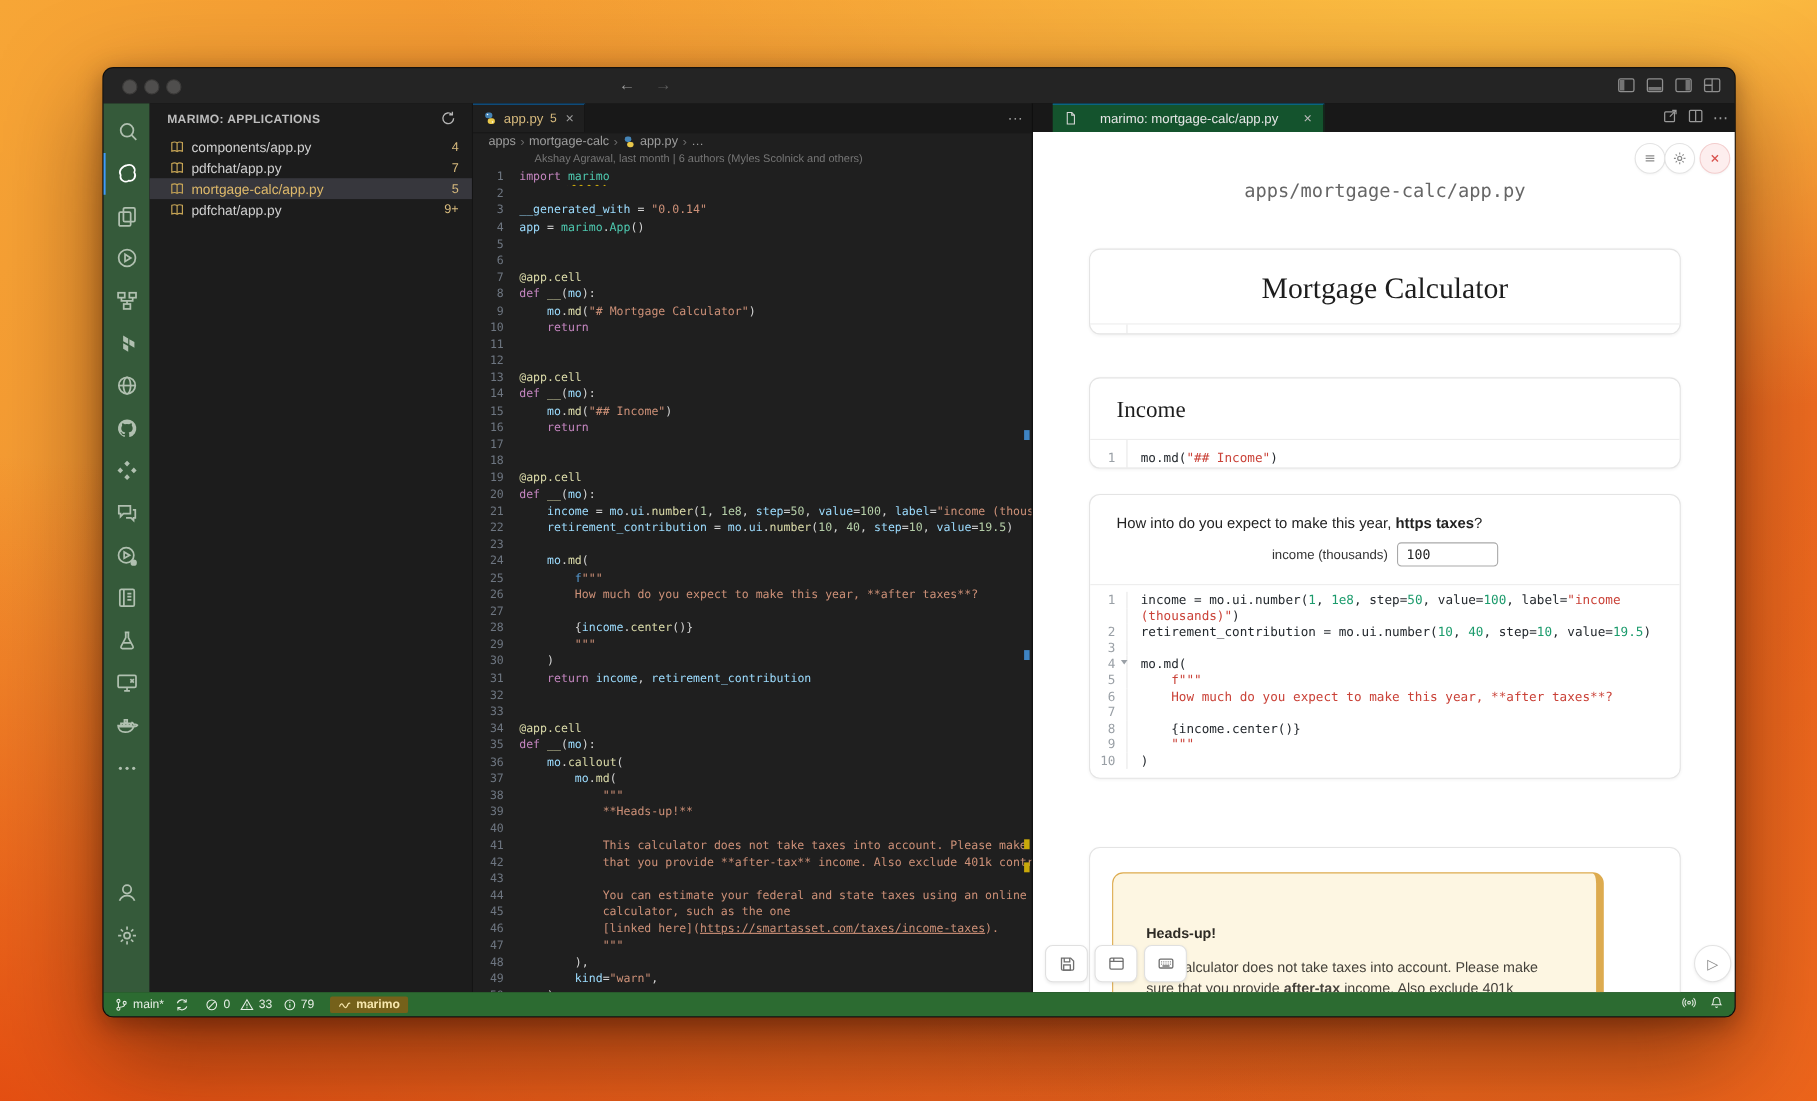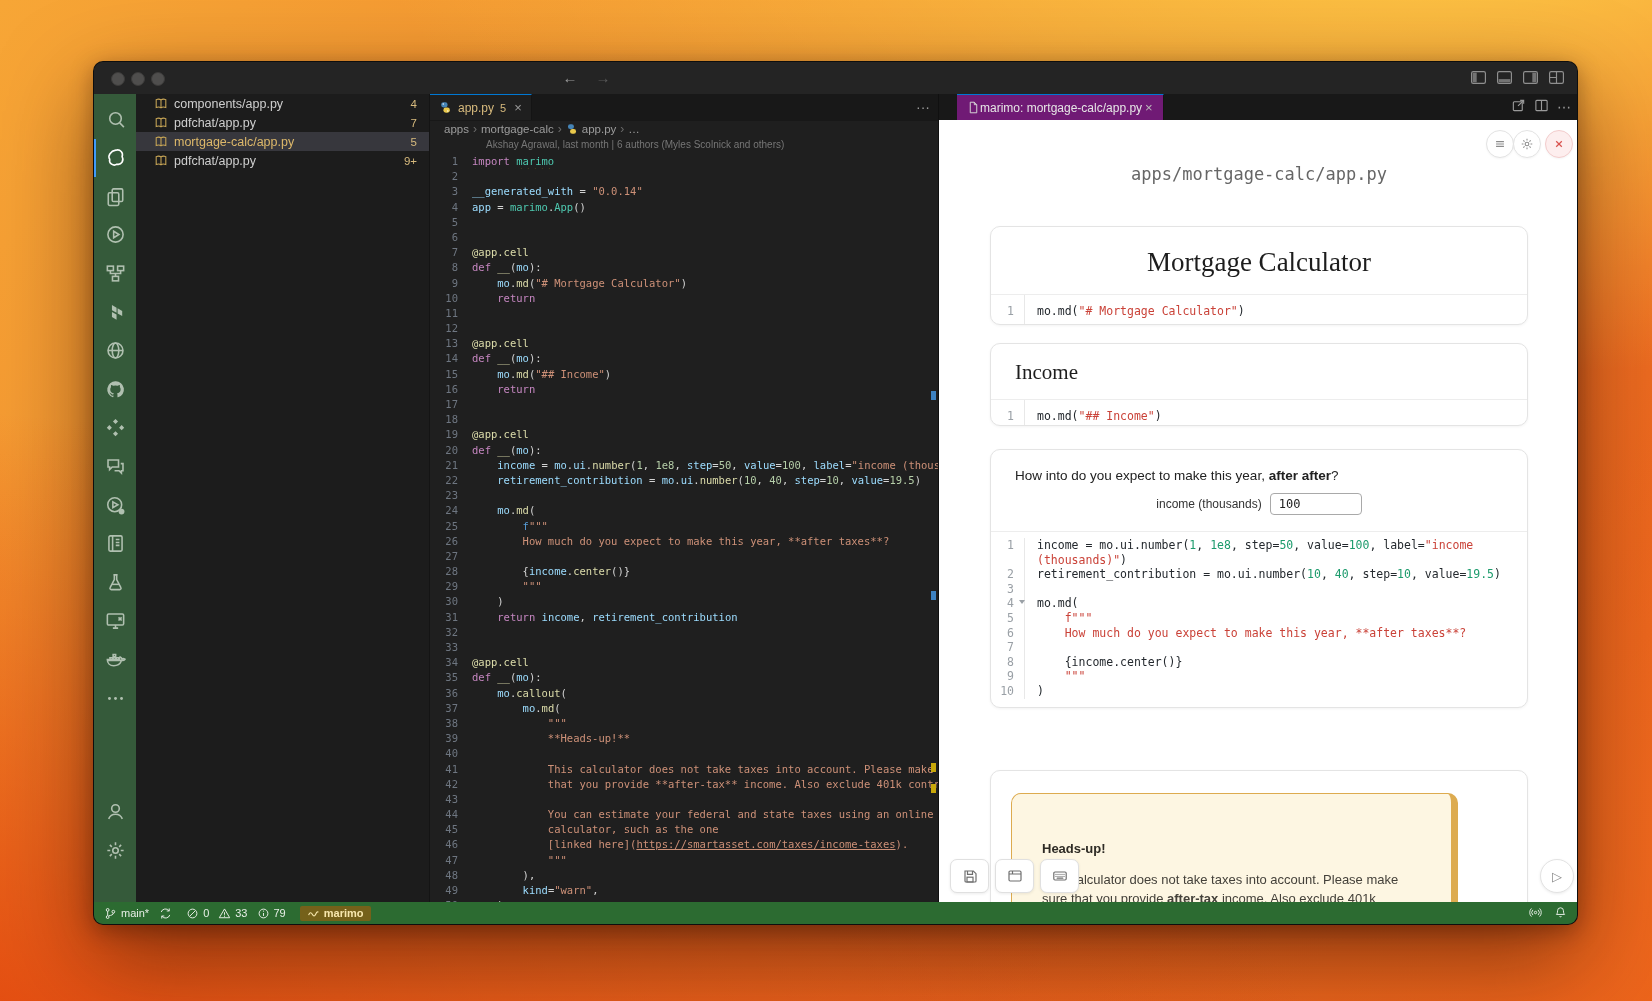--- a/index.html
+++ b/index.html
@@ -61,21 +61,21 @@
   .tk-k{color:#C586C0;} .tk-m{color:#4EC9B0;}
   .tk-mw{color:#4EC9B0;text-decoration:underline wavy #c9a80a 1px;text-underline-offset:3px;}
   .tk-f{color:#DCDCAA;} .tk-v{color:#9CDCFE;} .tk-s{color:#CE9178;} .tk-n{color:#B5CEA8;}
   .tk-d{color:#D4D4D4;} .tk-dc{color:#DCDCAA;} .tk-p{color:#9CDCFE;} .tk-fp{color:#569CD6;}
   .tk-l{color:#CE9178;text-decoration:underline;}
   .ovr{position:absolute;width:5px;height:9px;right:2px;}
   .ovr.b{background:#3e83c2;} .ovr.y{background:#c9a80a;}
   
   .webviewcol{width:641px;flex:none;position:relative;background:#181818;overflow:hidden;border-left:1px solid #101010;box-sizing:border-box;}
   .wv-tabbar{position:absolute;left:0;top:0;right:0;height:26px;background:#181818;display:flex;align-items:stretch;}
-  .wv-tab{margin-left:18px;background:#701a75;border-top:1.5px solid #0078d4;border-right:1px solid #141414;display:flex;align-items:center;gap:0;padding:0 10px;font-size:12px;color:#e6e6e6;}
+  .wv-tab{margin-left:18px;background:#14532d;border-top:1.5px solid #0078d4;border-right:1px solid #141414;display:flex;align-items:center;gap:20px;padding:0 10px;font-size:12px;color:#e6e6e6;}
   .wv-tab svg{width:13px;height:13px;color:#d8d8d8;}
   .wv-tab .tclose{color:#bbb;font-size:13px;margin-left:3px;}
   .wv-content{position:absolute;left:0;top:26px;right:0;bottom:0;background:#ffffff;}
   .wv-circle{position:absolute;width:26px;height:26px;border-radius:50%;background:#fff;border:1px solid #e3e3e3;
     display:flex;align-items:center;justify-content:center;color:#8b8b8b;box-shadow:0 1px 2px rgba(0,0,0,.04);}
   .wv-circle svg{width:14px;height:14px;}
   .wv-circle.red{background:#fdeeee;border-color:#f3cdcd;color:#d9534f;}
   .wv-path{position:absolute;left:0;right:0;top:44px;text-align:center;font-family:"DejaVu Sans Mono",monospace;font-size:17px;color:#666;}
   .card{position:absolute;left:51px;width:538px;background:#fff;border:1px solid #e4e4e4;border-radius:10px;
     box-shadow:0 1px 3px rgba(0,0,0,.05);box-sizing:border-box;overflow:hidden;}
@@ -253,20 +253,28 @@
           </div>
           <div class="act" style="top: 737px;">
             <svg viewBox="0 0 16 16" fill="none" stroke="currentColor" stroke-width="1.2">
               <circle cx="8" cy="8" r="2.1"></circle>
               <path d="M8 1.8 V4 M8 12 V14.2 M1.8 8 H4 M12 8 H14.2 M3.7 3.7 L5.2 5.2 M10.8 10.8 L12.3 12.3 M12.3 3.7 L10.8 5.2 M5.2 10.8 L3.7 12.3"></path>
             </svg>
           </div>
         </div>
 
       <div class="sidebar">
+        <div class="sb-head">
+          <span>MARIMO: APPLICATIONS</span>
+          <span class="sp"></span>
+          <span><svg viewBox="0 0 16 16" fill="none" stroke="currentColor" stroke-width="1.3">
+                <path d="M13.2 8 a5.2 5.2 0 1 1 -1.6 -3.7"></path>
+                <path d="M12 1.6 v3 h-3"></path>
+              </svg></span>
+        </div>
         <div id="sidebar-items">
             <div class="sb-item">
               <svg viewBox="0 0 16 16" fill="none" stroke="currentColor" stroke-width="1.2">
                 <path d="M2.5 3 C4.5 2.2 6.5 2.2 8 3.3 C9.5 2.2 11.5 2.2 13.5 3 V12 C11.5 11.2 9.5 11.2 8 12.3 C6.5 11.2 4.5 11.2 2.5 12 Z"></path>
                 <path d="M8 3.3 V12.3"></path>
               </svg>
               <span class="lbl">components/app.py</span>
               <span class="badge">4</span>
             </div>
             <div class="sb-item">
@@ -370,38 +378,38 @@
                 <path d="M8 2 V4 M8 12 V14 M2 8 H4 M12 8 H14 M3.8 3.8 L5.2 5.2 M10.8 10.8 L12.2 12.2 M12.2 3.8 L10.8 5.2 M5.2 10.8 L3.8 12.2"></path>
               </svg>
             </div>
           <div class="wv-circle red" style="left:606px;top:10px">
               <svg viewBox="0 0 16 16" fill="none" stroke="currentColor" stroke-width="1.4">
                 <path d="M4.8 4.8 L11.2 11.2 M11.2 4.8 L4.8 11.2"></path>
               </svg>
             </div>
           <div class="wv-path">apps/mortgage-calc/app.py</div>
 
-          <div class="card" style="top:106px;height:99px">
+          <div class="card" style="top:106px;height:78px">
             <h1>Mortgage Calculator</h1>
             <div class="coderow">
                 <span class="g">1</span>
                 <span class="c" id="card1code"><span class="lt-t">mo.md(</span><span class="lt-s">"# Mortgage Calculator"</span><span class="lt-t">)</span></span>
               </div>
           </div>
 
           <div class="card" style="top:223px;height:83px">
             <h2>Income</h2>
             <div class="coderow">
                 <span class="g">1</span>
                 <span class="c" id="card2code"><span class="lt-t">mo.md(</span><span class="lt-s">"## Income"</span><span class="lt-t">)</span></span>
               </div>
           </div>
 
           <div class="card" style="top:329px;height:259px">
-            <div class="question" id="question"><span>How into do you expect to make this year, </span><b>after after</b><span>?</span></div>
+            <div class="question" id="question"><span>How into do you expect to make this year, </span><b>https taxes</b><span>?</span></div>
             <div class="ctrl">
               <label>income (thousands)</label>
               <input value="100" style="">
             </div>
             <div class="wvcode" id="wvcode">
                 <div class="wvrow">
                   <span class="g">1</span>
                   <span class="c"><span class="lt-t">income = mo.ui.number(</span><span class="lt-n">1</span><span class="lt-t">, </span><span class="lt-n">1e8</span><span class="lt-t">, step=</span><span class="lt-n">50</span><span class="lt-t">, value=</span><span class="lt-n">100</span><span class="lt-t">, label=</span><span class="lt-s">"income</span></span>
                 </div>
                 <div class="wvrow">

